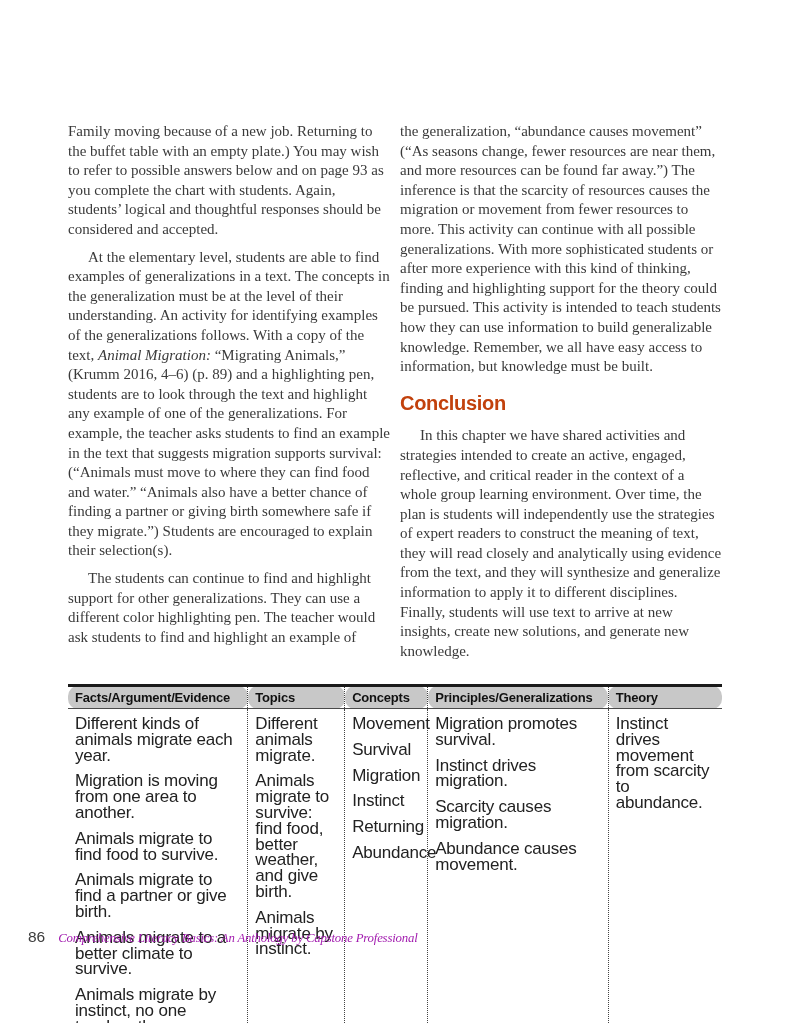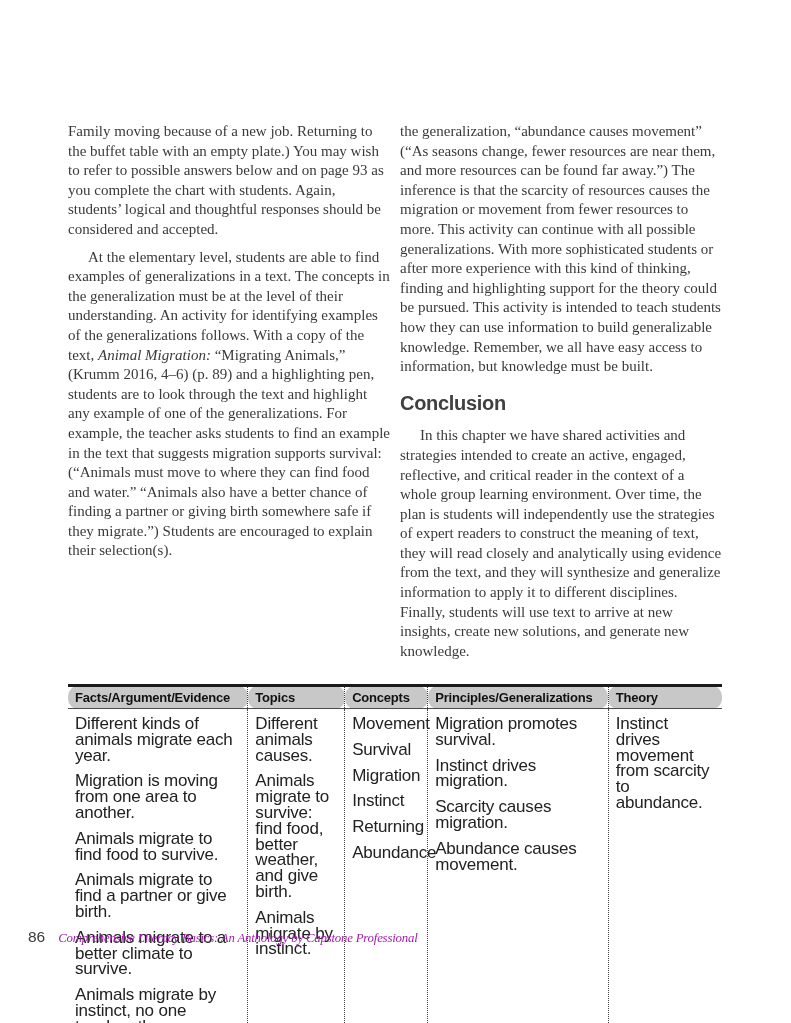--- a/index.html
+++ b/index.html
@@ -28,21 +28,21 @@
     text-align: left;
   }
   .col p { margin: 0 0 8px 0; }
   .col p.indent { text-indent: 20px; }
   .italic-title { font-style: italic; }
   h2.conclusion-heading {
     font-family: "Liberation Sans", sans-serif;
     font-weight: bold;
     font-size: 20px;
     letter-spacing: -0.3px;
-    color: #404040;
+    color: #c2410c;
     margin: 17px 0 13px 0;
   }
   .table-section { margin-top: 14px; width: 654px; }
   .table-title {
     font-family: "Liberation Sans", sans-serif;
     font-weight: bold;
     font-size: 13.5px;
     color: #1c1c1c;
     margin: 0 4px 4px 6px;
   }
@@ -109,20 +109,21 @@
 </style>
 </head>
 <body>
 
 <div class="page">
 
   <div class="columns">
     <div class="col">
       <p>Family moving because of a new job. Returning to the buffet table with an empty plate.) You may wish to refer to possible answers below and on page 93 as you complete the chart with students. Again, students’ logical and thoughtful responses should be considered and accepted.</p>
       <p class="indent"><span>At the elementary level, students are able to find examples of generalizations in a text. The concepts in the generalization must be at the level of their understanding. An activity for identifying examples of the generalizations follows. With a copy of the text, </span><span class="italic-title">Animal Migration:</span><span> “Migrating Animals,” (Krumm 2016, 4–6) (p. 89) and a highlighting pen, students are to look through the text and highlight any example of one of the generalizations. For example, the teacher asks students to find an example in the text that suggests migration supports survival: (“Animals must move to where they can find food and water.” “Animals also have a better chance of finding a partner or giving birth somewhere safe if they migrate.”) Students are encouraged to explain their selection(s).</span></p>
+      <p class="indent">The students can continue to find and highlight support for other generalizations. They can use a different color highlighting pen. The teacher would ask students to find and highlight an example of</p>
     </div>
     <div class="col">
       <p>the generalization, “abundance causes movement” (“As seasons change, fewer resources are near them, and more resources can be found far away.”) The inference is that the scarcity of resources causes the migration or movement from fewer resources to more. This activity can continue with all possible generalizations. With more sophisticated students or after more experience with this kind of thinking, finding and highlighting support for the theory could be pursued. This activity is intended to teach students how they can use information to build generalizable knowledge. Remember, we all have easy access to information, but knowledge must be built.</p>
       <h2 class="conclusion-heading">Conclusion</h2>
       <p class="indent">In this chapter we have shared activities and strategies intended to create an active, engaged, reflective, and critical reader in the context of a whole group learning environment. Over time, the plan is students will independently use the strategies of expert readers to construct the meaning of text, they will read closely and analytically using evidence from the text, and they will synthesize and generalize information to apply it to different disciplines. Finally, students will use text to arrive at new insights, create new solutions, and generate new knowledge.</p>
     </div>
   </div>
 
   <div class="table-section">
     <table class="levels-table">
@@ -146,21 +147,21 @@
         <tr>
           <td>
             <p class="cell-item">Different kinds of animals migrate each year.</p>
             <p class="cell-item">Migration is moving from one area to another.</p>
             <p class="cell-item">Animals migrate to find food to survive.</p>
             <p class="cell-item">Animals migrate to find a partner or give birth.</p>
             <p class="cell-item">Animals migrate to a better climate to survive.</p>
             <p class="cell-item">Animals migrate by instinct, no one teaches them.</p>
           </td>
           <td>
-            <p class="cell-item">Different animals causes.</p>
+            <p class="cell-item">Different animals migrate.</p>
             <p class="cell-item">Animals migrate to survive: find food, better weather, and give birth.</p>
             <p class="cell-item">Animals migrate by instinct.</p>
           </td>
           <td>
             <p class="cell-item">Movement</p>
             <p class="cell-item">Survival</p>
             <p class="cell-item">Migration</p>
             <p class="cell-item">Instinct</p>
             <p class="cell-item">Returning</p>
             <p class="cell-item">Abundance</p>

